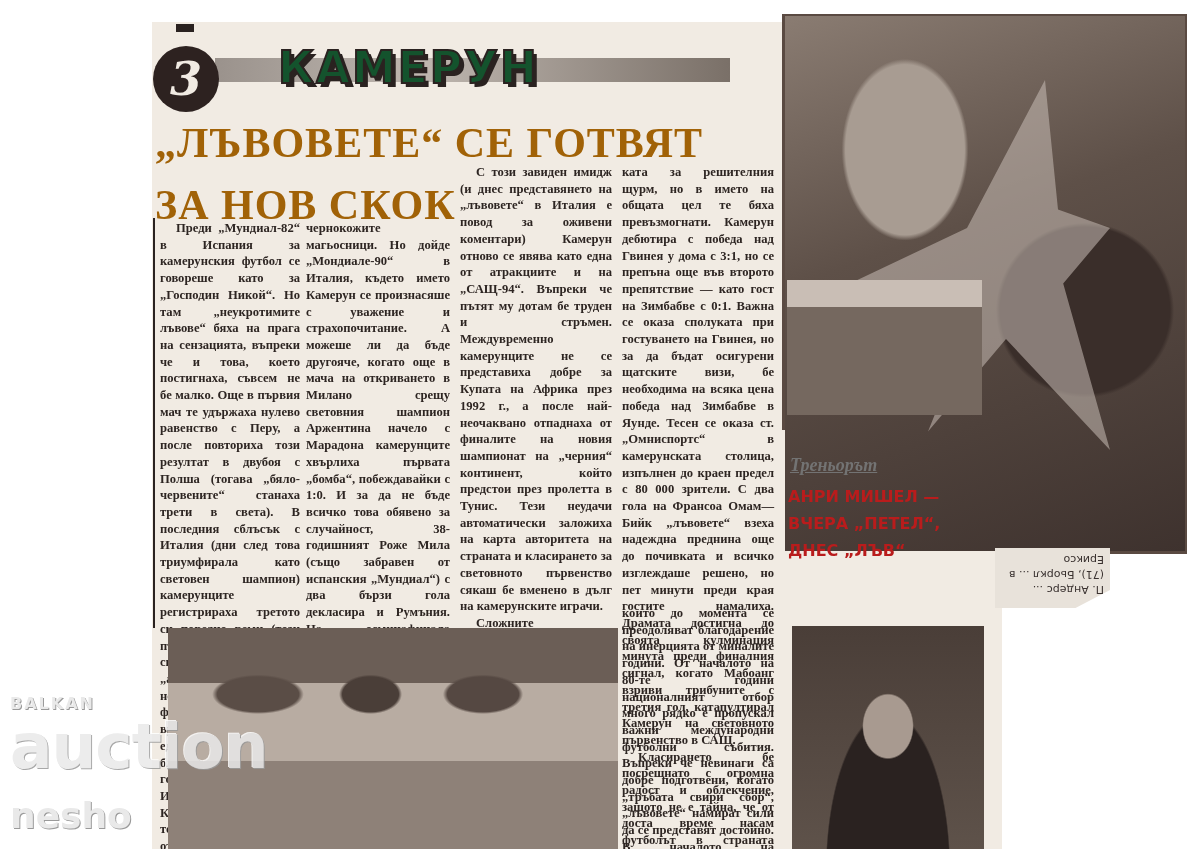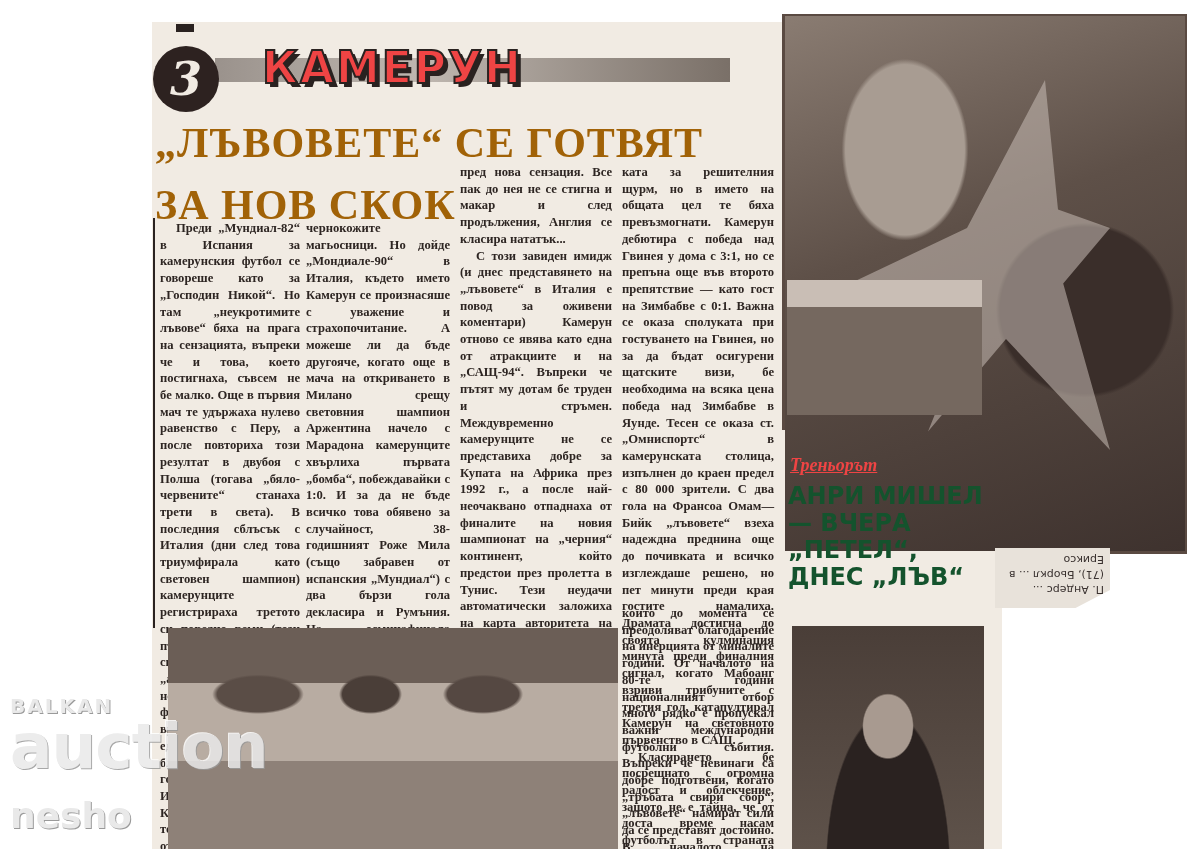--- a/index.html
+++ b/index.html
@@ -34,22 +34,22 @@
   .section-num {
     position: absolute; left: 153px; top: 46px; width: 66px; height: 66px; border-radius: 50%;
     background: #2d2220; color: #f1ebe3; font-size: 46px; font-weight: bold; font-style: italic;
     display: flex; align-items: center; justify-content: center;
   }
   .section-bar {
     position: absolute; left: 215px; top: 58px; width: 515px; height: 24px;
     background: linear-gradient(to right, #9a928c, #bfb7b0 40%, #7a7068);
   }
   .section-title {
-    position: absolute; left: 262px; top: 42px; font-size: 44px; font-weight: bold;
-    color: #ef4444; letter-spacing: 2px; font-family: "DejaVu Sans", sans-serif;
+    position: absolute; left: 278px; top: 42px; font-size: 44px; font-weight: bold;
+    color: #14532d; letter-spacing: 2px; font-family: "DejaVu Sans", sans-serif;
     -webkit-text-stroke: 2px #2a2220; text-shadow: 4px 4px 0 #2a2220;
   }
 
   .headline {
     position: absolute; left: 155px; top: 112px; width: 560px;
     font-family: "Liberation Serif", serif; font-weight: bold; font-size: 42px; line-height: 62px;
     color: #a16207; letter-spacing: 1px;
   }
 
   .col {
@@ -95,30 +95,30 @@
       linear-gradient(#4a3e38, #5e524a);
   }
   .star {
     position: absolute; left: 850px; top: 80px; width: 260px; height: 370px;
     background: rgba(200,190,182,0.55);
     clip-path: polygon(75% 0, 80% 35%, 100% 40%, 82% 55%, 100% 100%, 60% 70%, 30% 95%, 50% 60%, 0 55%, 45% 40%);
   }
 
   .coach-kicker {
     position: absolute; left: 790px; top: 455px; font-family: "Liberation Serif", serif;
-    font-style: italic; font-weight: bold; font-size: 18px; text-decoration: underline; color: #ef4444;
+    font-style: italic; font-weight: bold; font-size: 18px; text-decoration: underline; color: #737373;
   }
   .coach-headline {
     position: absolute; left: 788px; top: 483px; width: 200px;
-    font-family: "DejaVu Sans", sans-serif; font-weight: bold; font-size: 24px; line-height: 27px; color: #14532d;
+    font-family: "DejaVu Sans", sans-serif; font-weight: bold; font-size: 16px; line-height: 27px; color: #b91c1c;
   }
 
   .watermark { position: absolute; left: 10px; color: #e9e9e9; font-family: "DejaVu Sans", sans-serif; font-weight: bold;
     text-shadow: 1px 1px 0 #9a9a9a, -1px -1px 0 #ffffff; }
-  .wm-balkan { top: 694px; font-size: 20px; letter-spacing: 2px; }
+  .wm-balkan { top: 694px; font-size: 16px; letter-spacing: 2px; }
   .wm-auction { top: 710px; font-size: 63px; opacity: 0.85; letter-spacing: -1px; }
   .wm-nesho { top: 795px; font-size: 36px; }
 </style>
 </head>
 <body>
 
 <div class="clipping"></div>
 <div class="clip-right"></div>
 <div class="clip-right-lower"></div>
 
@@ -132,21 +132,20 @@
 <div class="col-rule"></div>
 
 <div class="col col1">
   <p>Преди „Мундиал-82“ в Испания за камерунския футбол се говореше като за „Господин Никой“. Но там „неукротимите лъвове“ бяха на прага на сензацията, въпреки че и това, което постигнаха, съвсем не бе малко. Още в първия мач те удържаха нулево равенство с Перу, а после повториха този резултат в двубоя с Полша (тогава „бяло-червените“ станаха трети в света). В последния сблъсък с Италия (дни след това триумфирала като световен шампион) камерунците регистрираха третото си поредно реми (този път 1:1) и до финалния сигнал на съдията „адзурите“ трепериха да не получат втори фатален гол във вратата си. Така единствено благодарение на това, че головата разлика на Италия бе 2:2, а на Камерун 1:1 (при равни точки) „лъвовете“ отпаднаха от по-нататъшната борба...</p>
 
 </div>
 <div class="col col2">
   <p class="cont">чернокожите магьосници. Но дойде „Мондиале-90“ в Италия, където името Камерун се произнасяше с уважение и страхопочитание. А можеше ли да бъде другояче, когато още в мача на откриването в Милано срещу световния шампион Аржентина начело с Марадона камерунците хвърлиха първата „бомба“, побеждавайки с 1:0. И за да не бъде всичко това обявено за случайност, 38-годишният Роже Мила (също забравен от испанския „Мундиал“) с два бързи гола декласира и Румъния. На осминафинала „лъвовете“ се разправиха и с Колумбия, след като пак Мила с нови две попадения (второто стана благодарение на детинската грешка на Игита) влезе в историята. А четвъртфиналът с Англия в Неапол бе обявен впоследствие за най-добрия мач на първенството. Шест минути преди края Камерун водеше с 2:1 срещу родоначалниците на футболната игра и светът бе изправен</p>
 </div>
 <div class="col col3">
-  <p class="cont">пред нова сензация. Все пак до нея не се стигна и макар и след продължения, Англия се класира нататък...</p>
   <p>С този завиден имидж (и днес представянето на „лъвовете“ в Италия е повод за оживени коментари) Камерун отново се явява като една от атракциите и на „САЩ-94“. Въпреки че пътят му дотам бе труден и стръмен. Междувременно камерунците не се представиха добре за Купата на Африка през 1992 г., а после най-неочаквано отпаднаха от финалите на новия шампионат на „черния“ континент, който предстои през пролетта в Тунис. Тези неудачи автоматически заложиха на карта авторитета на страната и класирането за световното първенство сякаш бе вменено в дълг на камерунските играчи.</p>
   <p>Сложните предварителни пресявания бяха преодолени успешно и на финалната права „лъвовете“ се оказаха в група с Гвинея и Зимбабве. Междувременно редица проблеми от организационен и финансов характер се оказваха пречка в подготов-</p>
 </div>
 <div class="col col4">
   <p class="cont">ката за решителния щурм, но в името на общата цел те бяха превъзмогнати. Камерун дебютира с победа над Гвинея у дома с 3:1, но се препъна още във второто препятствие — като гост на Зимбабве с 0:1. Важна се оказа сполуката при гостуването на Гвинея, но за да бъдат осигурени щатските визи, бе необходима на всяка цена победа над Зимбабве в Яунде. Тесен се оказа ст. „Омниспортс“ в камерунската столица, изпълнен до краен предел с 80 000 зрители. С два гола на Франсоа Омам—Бийк „лъвовете“ взеха надеждна преднина още до почивката и всичко изглеждаше решено, но пет минути преди края гостите намалиха. Драмата достигна до своята кулминация минута преди финалния сигнал, когато Мабоанг взриви трибуните с третия гол, катапултирал Камерун на световното първенство в САЩ.</p>
   <p>Класирането бе посрещнато с огромна радост и облекчение, защото не е тайна, че от доста време насам футболът в страната изпитва сериозни трудности,</p>
 </div>
 <div class="col col4b">
   <p class="cont">които до момента се преодоляват благодарение на инерцията от миналите години. От началото на 80-те години националният отбор много рядко е пропускал важни международни футболни събития. Въпреки че невинаги са добре подготвени, когато „тръбата свири сбор“, „лъвовете“ намират сили да се представят достойно. В началото на подготвителния период Камерун загуби унизително като гост на Израел с 1:5, но сякаш тези контролни срещи минават между другото.</p>
 </div>

